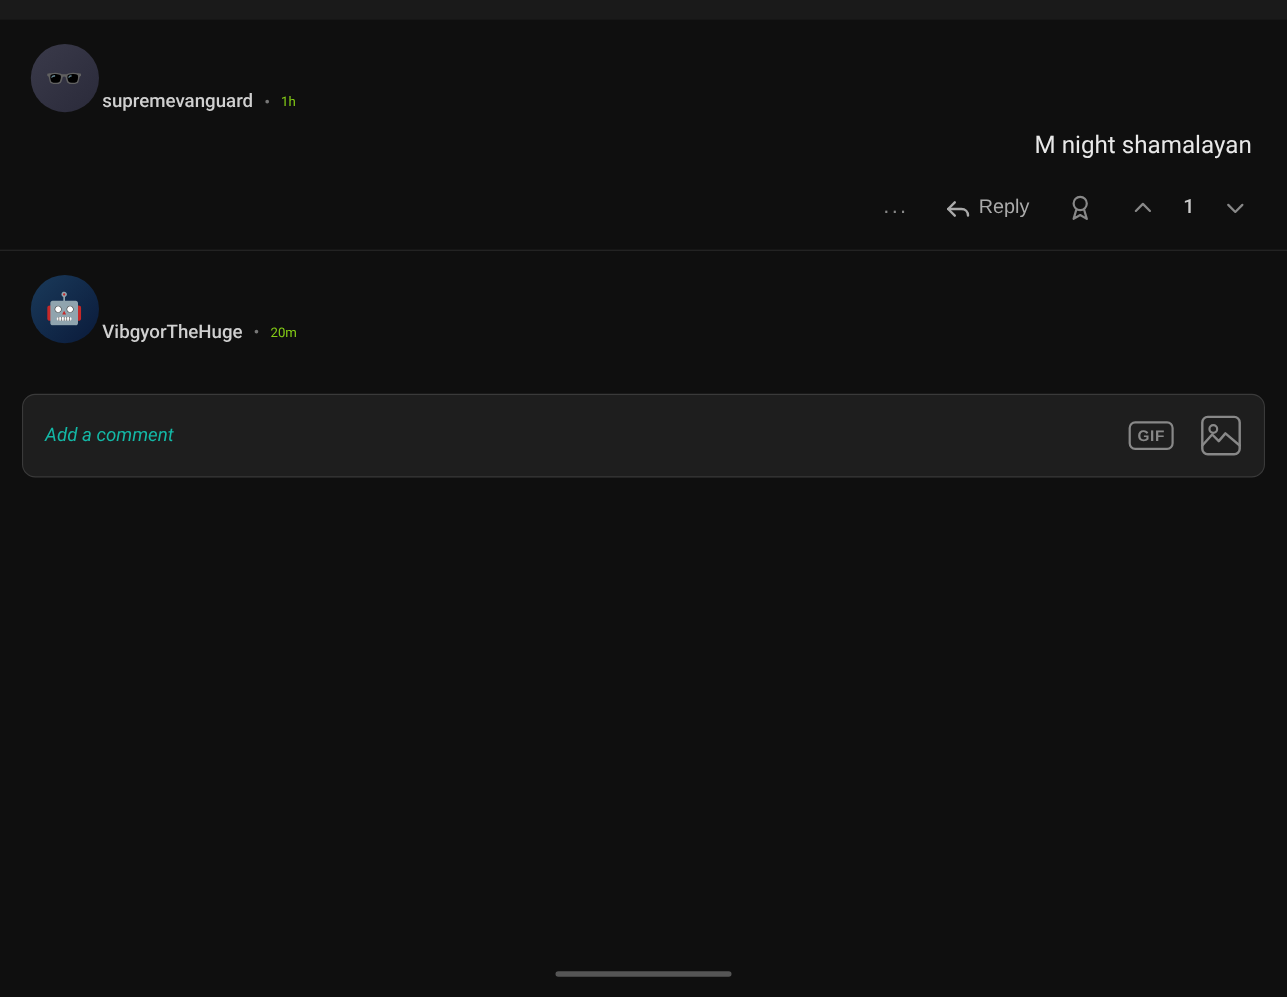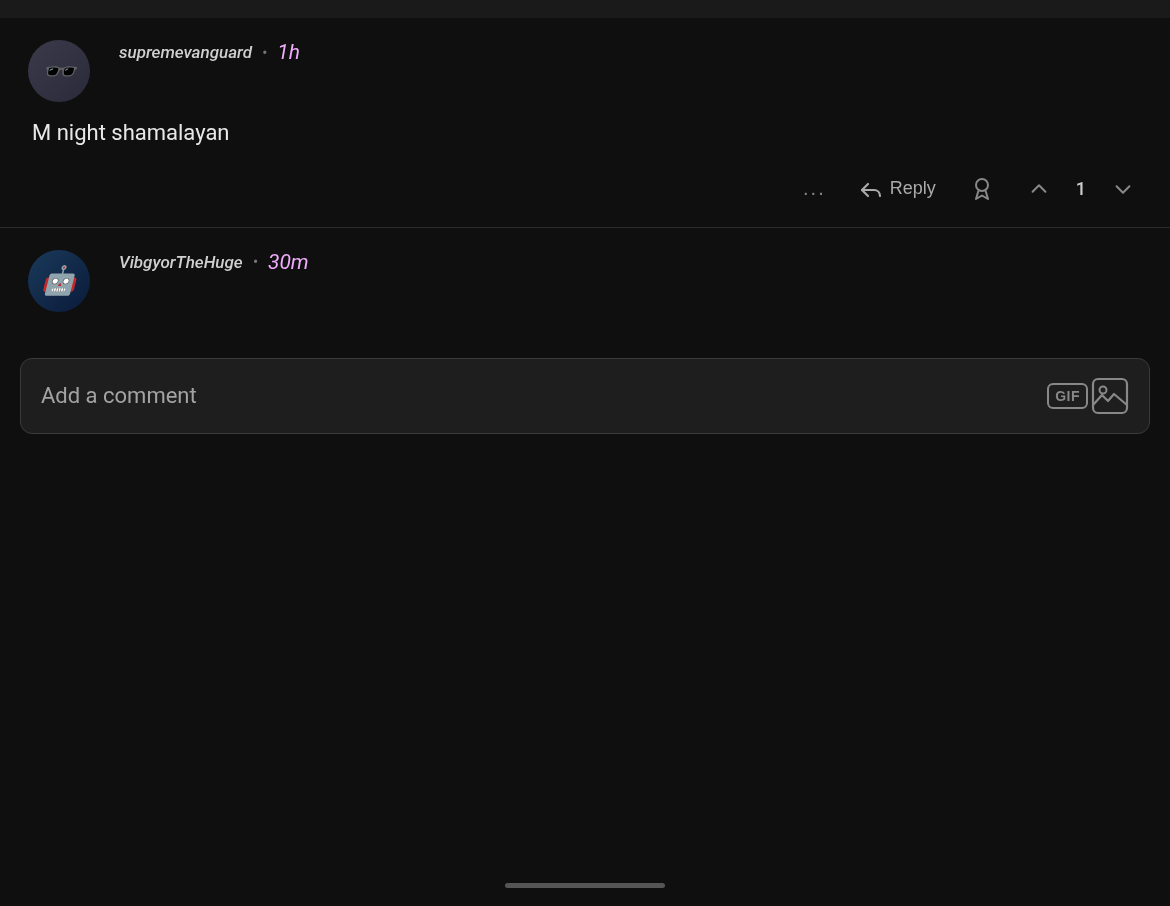--- a/index.html
+++ b/index.html
@@ -23,24 +23,23 @@
       background-color: #1a1a1a;
     }
 
     .comment-block {
       padding: 22px 28px 16px 28px;
       border-bottom: 1px solid #2a2a2a;
     }
 
     .comment-header {
       display: flex;
-      align-items: flex-start;
-      gap: 29px;
+      align-items: flex-end;
+      gap: 3px;
       margin-bottom: 16px;
-      font-style: italic;
     }
 
     .avatar {
       width: 62px;
       height: 62px;
       border-radius: 50%;
       overflow: hidden;
       flex-shrink: 0;
       position: relative;
     }
@@ -82,31 +81,32 @@
       font-size: 17px;
       font-weight: 500;
     }
 
     .dot-separator {
       color: #777;
       font-size: 16px;
     }
 
     .timestamp {
-      color: #f0abfc;
-      font-size: 21px;
+      color: #84cc16;
+      font-size: 12px;
     }
 
     .comment-text {
       color: #e8e8e8;
       font-size: 22px;
       line-height: 1.4;
       margin-left: 0;
       padding: 0 4px;
       margin-bottom: 18px;
+      text-align: right;
     }
 
     .comment-text-italic {
       font-style: italic;
     }
 
     .comment-actions {
       display: flex;
       align-items: center;
       justify-content: flex-end;
@@ -158,28 +158,29 @@
       background-color: #1e1e1e;
       border: 1px solid #3a3a3a;
       border-radius: 12px;
       padding: 18px 20px;
       display: flex;
       align-items: center;
       justify-content: space-between;
     }
 
     .comment-placeholder {
-      color: #a3a3a3;
-      font-size: 22px;
+      color: #14b8a6;
+      font-size: 17px;
+      font-style: italic;
     }
 
     .comment-input-icons {
       display: flex;
       align-items: center;
-      gap: 3px;
+      gap: 24px;
       padding-left: 32px;
     }
 
     .gif-btn {
       color: #888;
       font-size: 14px;
       font-weight: 700;
       border: 2px solid #888;
       border-radius: 6px;
       padding: 3px 6px;
@@ -271,21 +272,21 @@
     </button>
   </div>
 </div>
 
 <div class="second-comment-block">
   <div class="comment-header">
     <div class="avatar avatar-vibgyor"></div>
     <div class="user-info">
       <span class="username">VibgyorTheHuge</span>
       <span class="dot-separator">•</span>
-      <span class="timestamp">30m</span>
+      <span class="timestamp">20m</span>
     </div>
   </div>
 
 </div>
 
 <div class="comment-input-area">
   <span class="comment-placeholder">Add a comment</span>
   <div class="comment-input-icons">
     <button class="gif-btn">
       <span>GIF</span>

